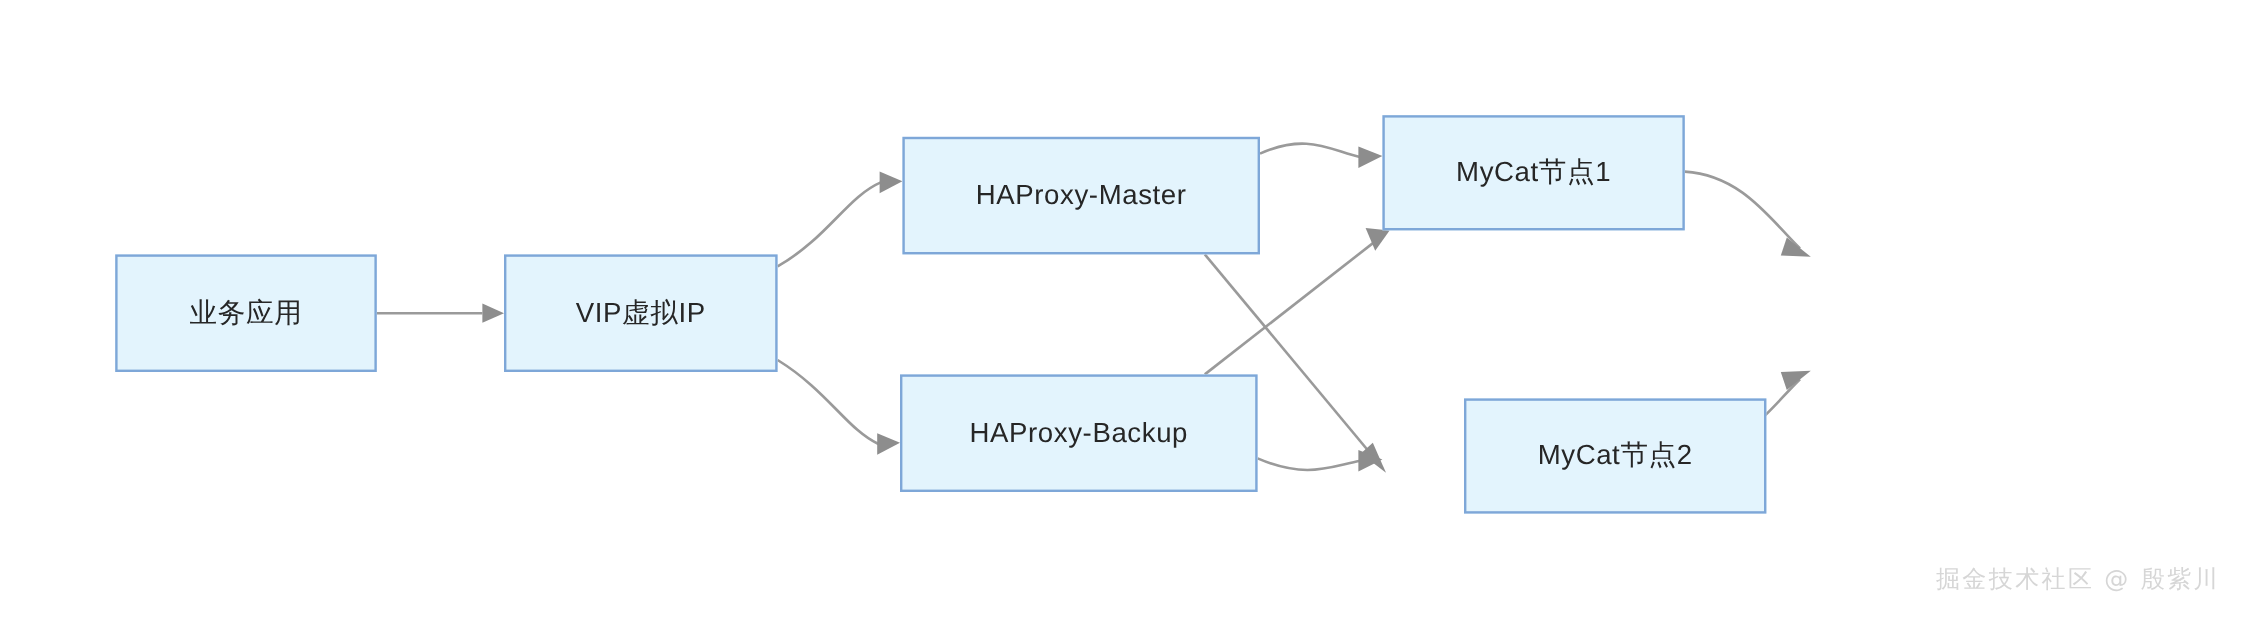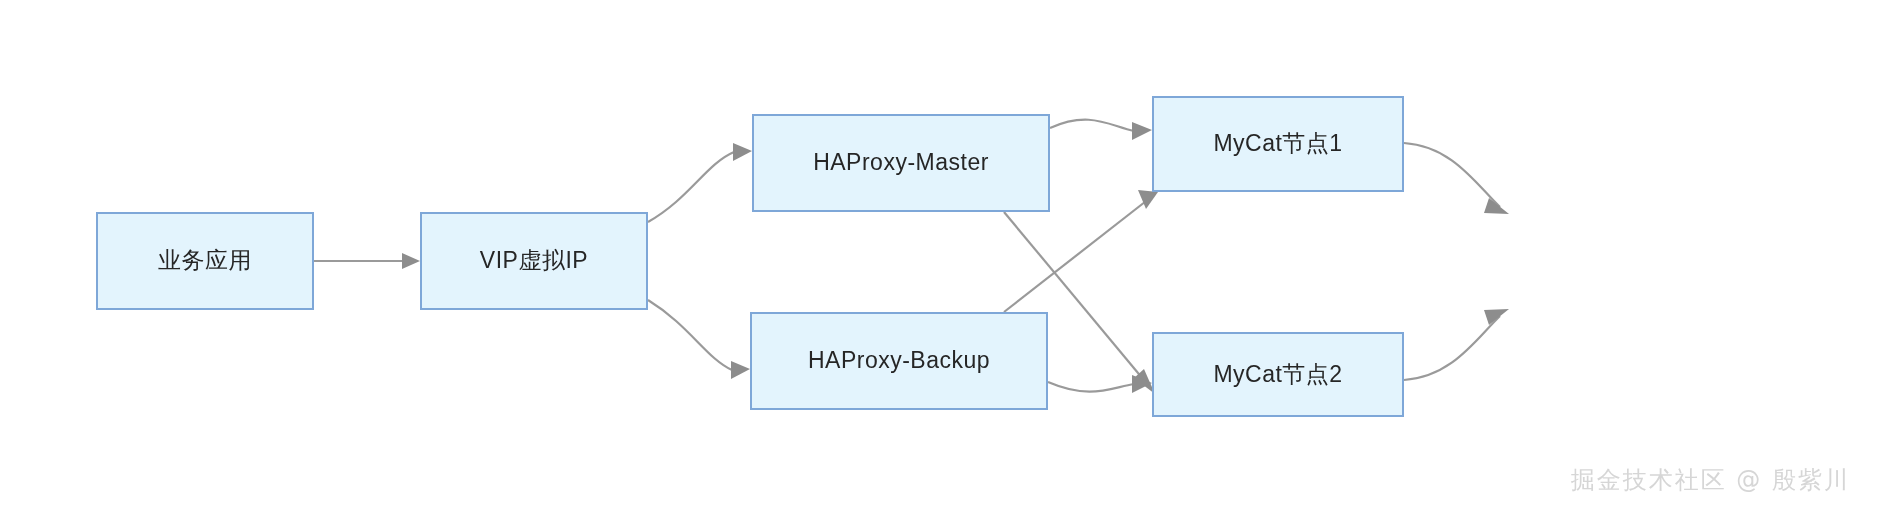--- a/index.html
+++ b/index.html
@@ -36,21 +36,21 @@
   .edge{
     fill:none;
     stroke:#9a9a9a;
     stroke-width:2.2;
   }
   .arrowhead{ fill:#8d8d8d; stroke:none; }
   #watermark{
     position:absolute;
     right:28px;
     bottom:28px;
-    font-size:24px;
+    font-size:20px;
     color:#d6d6d6;
     letter-spacing:2px;
     white-space:nowrap;
     z-index:3;
     font-family:"DejaVu Sans","Liberation Sans",sans-serif;
   }
 </style>
 </head>
 <body>
 
@@ -117,19 +117,19 @@
   </div>
 
   <div class="node" style="left:752px;top:114px;width:298px;height:98px;">
     <span>HAProxy-Master</span>
   </div>
 
   <div class="node" style="left:1152px;top:96px;width:252px;height:96px;justify-content:center;">
     <span>MyCat节点1</span>
   </div>
 
-  <div class="node" style="left:1152px;top:332px;width:252px;height:85px;">
+  <div class="node" style="left:1220px;top:332px;width:252px;height:96px;">
     <span>MyCat节点2</span>
   </div>
 
 
   <div id="watermark">掘金技术社区 @ 殷紫川</div>
 </div>
 
 </body></html>

